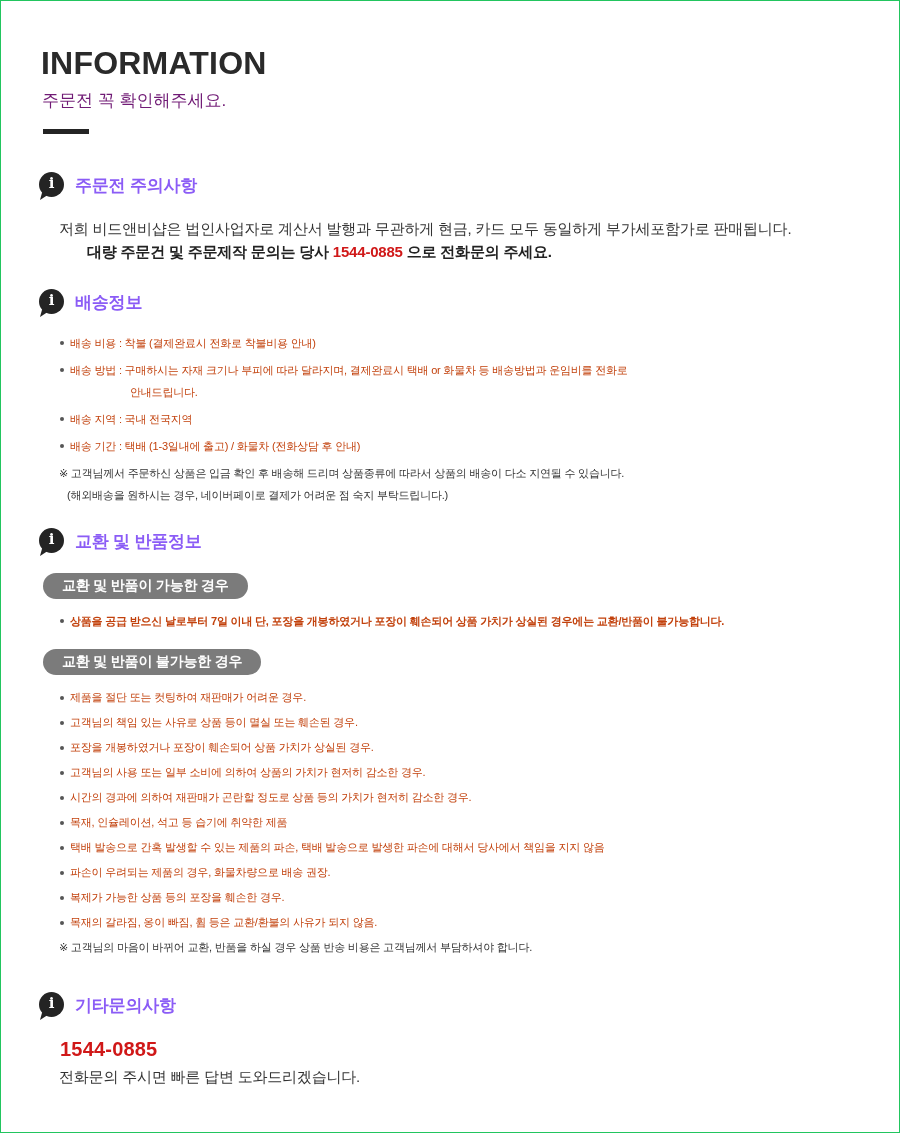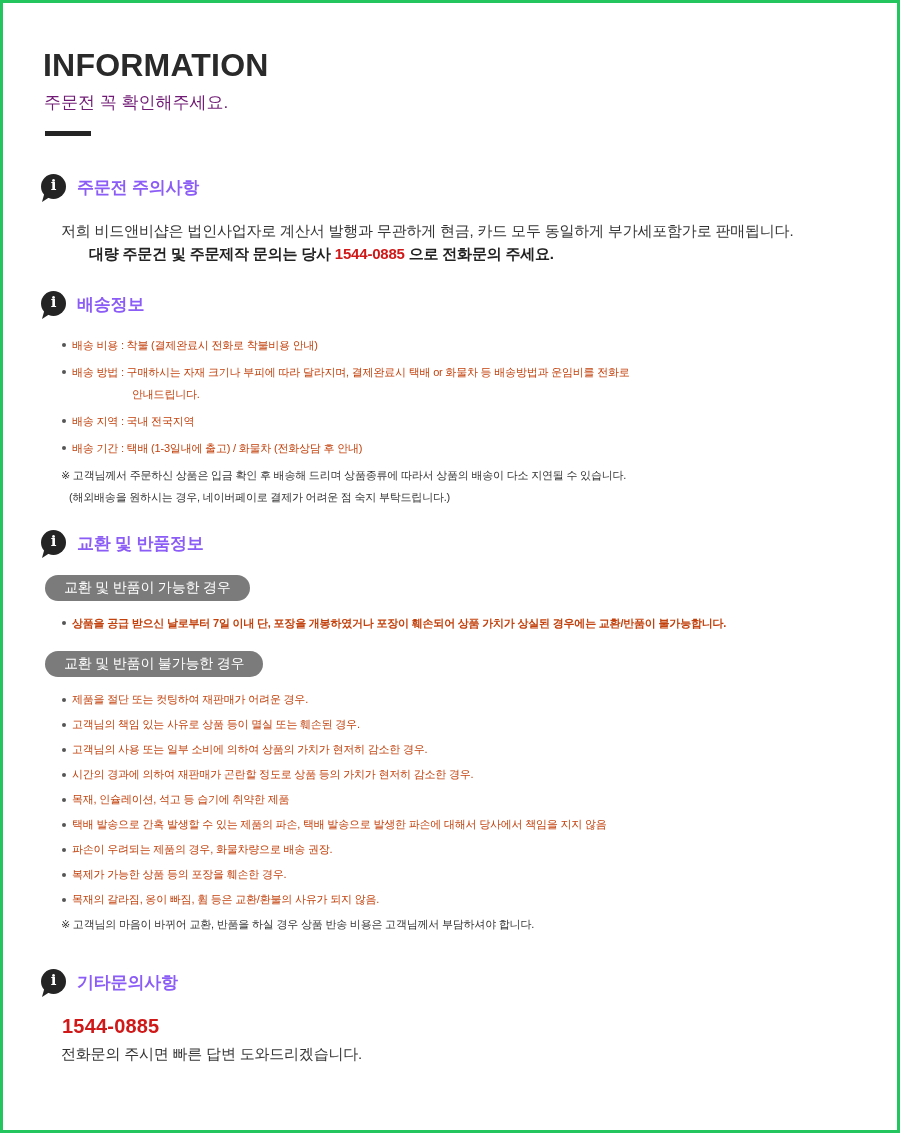--- a/index.html
+++ b/index.html
@@ -3,21 +3,21 @@
 <meta charset="utf-8">
 <style>
   * { margin:0; padding:0; box-sizing:border-box; }
   html,body { background:#fff; }
   body { font-family:"Liberation Sans","DejaVu Sans",sans-serif; }
 
   .page{
     position:relative;
     width:900px; height:1133px;
     background:#ffffff;
-    border:3px solid #22c55e;
+    border:1px solid #22c55e;
     overflow:hidden;
     color:#333;
   }
 
   
   .page-title{
     margin:44px 0 0 40px;
     font-size:32px; line-height:37px;
     font-weight:800; letter-spacing:.2px;
     color:#2a2a2a;
@@ -100,21 +100,21 @@
     font-size:11px; line-height:22px; color:#333;
     letter-spacing:-.2px;
   }
   .note-line2{ display:block; padding-left:8px; }
 
   
   .pill{
     display:inline-block;
     margin-left:42px;
     background:#7b7b7b; color:#fff;
-    font-size:14px; font-weight:400; letter-spacing:-.2px;
+    font-size:14px; font-weight:700; letter-spacing:-.2px;
     line-height:17px;
     padding:4px 19px 5px;
     border-radius:14px;
   }
   .pill-possible{ margin-top:18px; }
   .pill-impossible{ margin-top:8px; }
 
   ul.possible-list{ margin-top:11px;font-weight:bold; }
   ul.possible-list li{ line-height:22px; margin-bottom:9px; }
 
@@ -204,20 +204,21 @@
 
   <div>
     <span class="pill pill-impossible">교환 및 반품이 불가능한 경우</span>
   </div>
   <ul class="bullet-list impossible-list">
 
       <li><span>제품을 절단 또는 컷팅하여 재판매가 어려운 경우.</span></li>
 
       <li><span>고객님의 책임 있는 사유로 상품 등이 멸실 또는 훼손된 경우.</span></li>
 
+      <li><span>포장을 개봉하였거나 포장이 훼손되어 상품 가치가 상실된 경우.</span></li>
 
       <li><span>고객님의 사용 또는 일부 소비에 의하여 상품의 가치가 현저히 감소한 경우.</span></li>
 
       <li><span>시간의 경과에 의하여 재판매가 곤란할 정도로 상품 등의 가치가 현저히 감소한 경우.</span></li>
 
       <li><span>목재, 인슐레이션, 석고 등 습기에 취약한 제품</span></li>
 
       <li><span>택배 발송으로 간혹 발생할 수 있는 제품의 파손, 택배 발송으로 발생한 파손에 대해서 당사에서 책임을 지지 않음</span></li>
 
       <li><span>파손이 우려되는 제품의 경우, 화물차량으로 배송 권장.</span></li>

